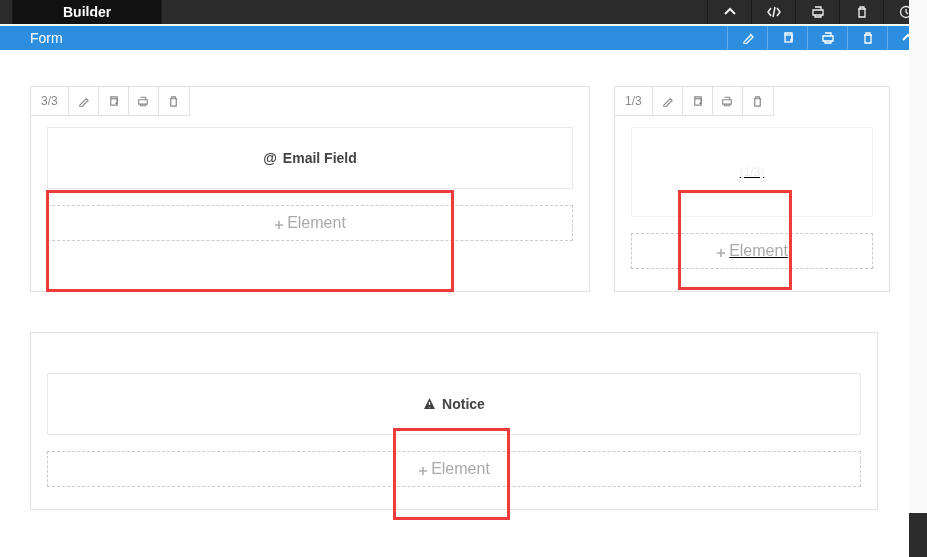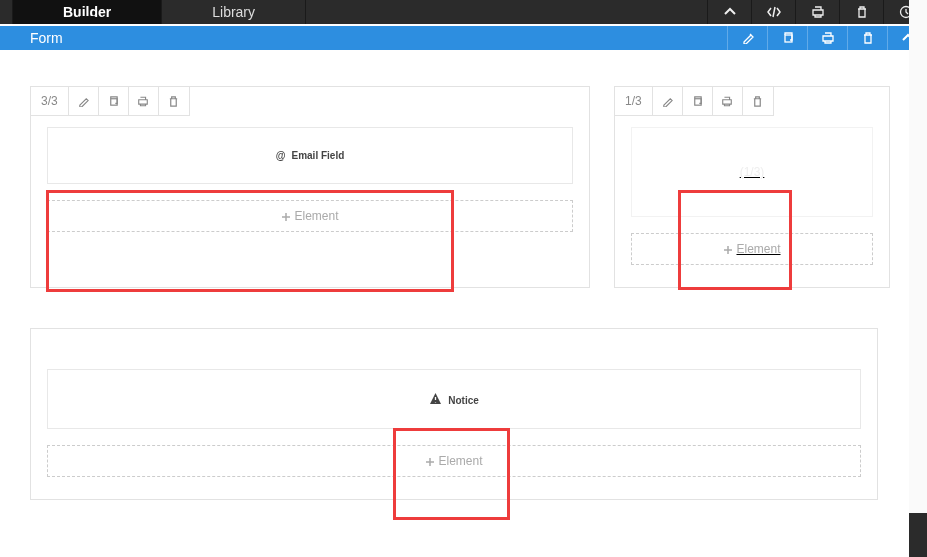--- a/index.html
+++ b/index.html
@@ -25,45 +25,42 @@
 .col { border: 1px solid #e2e2e2; position: relative; padding: 40px 16px 22px; background: #fff; }
 .col-2-3 { flex: 0 0 560px; }
 .col-1-3 { flex: 0 0 276px; text-decoration: underline; }
 .col-1-1 { flex: 0 0 848px; margin-top: 40px; }
 
 .card-toolbar { position: absolute; top: -1px; left: -1px; display: flex; border: 1px solid #e2e2e2; background: #fff; }
 .card-frac { padding: 0 10px; display: flex; align-items: center; justify-content: center; height: 28px; color: #888; border-right: 1px solid #e2e2e2; font-size: 12px; }
 .card-btn { width: 30px; height: 28px; display: flex; align-items: center; justify-content: center; color: #888; border-right: 1px solid #e2e2e2; cursor: pointer; }
 .card-btn:last-child { border-right: none; }
 
-.block { border: 1px solid #e8e8e8; padding: 22px 10px; text-align: center; color: #444; font-size: 10px; font-weight: 600; background: #fff; margin-bottom: 16px; }
+.block { border: 1px solid #e8e8e8; padding: 22px 10px; text-align: center; color: #444; font-size: 14px; font-weight: 600; background: #fff; margin-bottom: 16px; }
 .block .ico { margin-right: 6px; }
 .block-faint { color: #eee; border-color: #f2f2f2; font-size: 12px; font-weight: 400; height: 90px; display: flex; align-items: center; justify-content: center; }
 
-.add-elem { border: 1px dashed #ccc; text-align: center; padding: 8px 0; color: #aaa; font-size: 12px; cursor: pointer; }
+.add-elem { border: 1px dashed #ccc; text-align: center; padding: 8px 0; color: #aaa; font-size: 16px; cursor: pointer; }
 .add-elem svg { vertical-align: -2px; margin-right: 3px; }
 
 .hl { position: absolute; border: 3px solid #ee3c3c; pointer-events: none; }
 .hl1 { left: 46px; top: 140px; width: 408px; height: 102px; }
 .hl2 { left: 678px; top: 140px; width: 114px; height: 100px; }
 .hl3 { left: 393px; top: 378px; width: 117px; height: 92px; }
 
 .right-edge { position: absolute; right: 0; top: 0; width: 18px; height: 557px; background: #fafafa; }
 .sb-dark { position: absolute; right: 0; bottom: 0; width: 18px; height: 44px; background: #2b2b2b; }
 </style>
 </head>
 <body>
 
 <div class="topbar">
   <div class="tabs">
     <div class="tab active">
         <span>Builder</span>
-      </div>
-    <div class="tab">
-        <span>Library</span>
       </div>
   </div>
   <div class="top-actions">
     <div class="top-btn">
         <svg width="12" height="12" viewBox="0 0 12 12">
           <path d="M1 8 L6 3 L11 8" fill="none" stroke="currentColor" stroke-width="2"></path>
         </svg>
       </div>
     <div class="top-btn">
         <svg width="14" height="12" viewBox="0 0 14 12">

